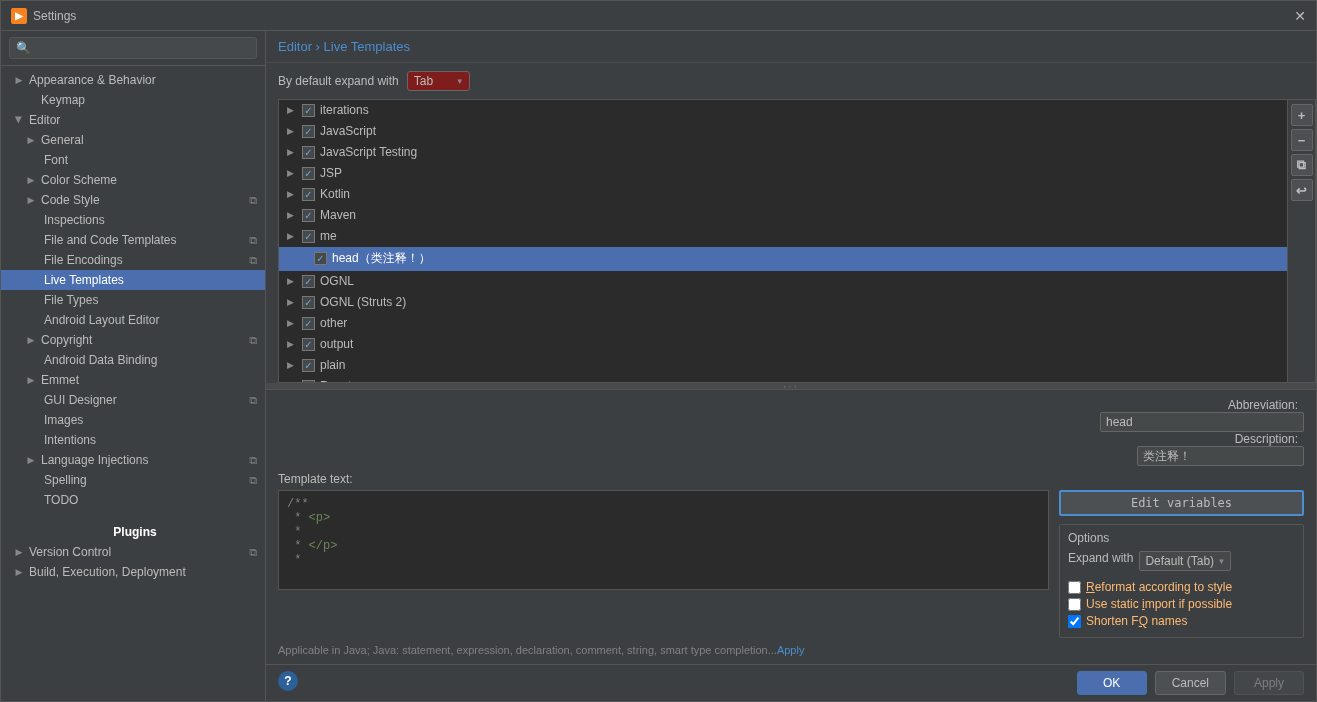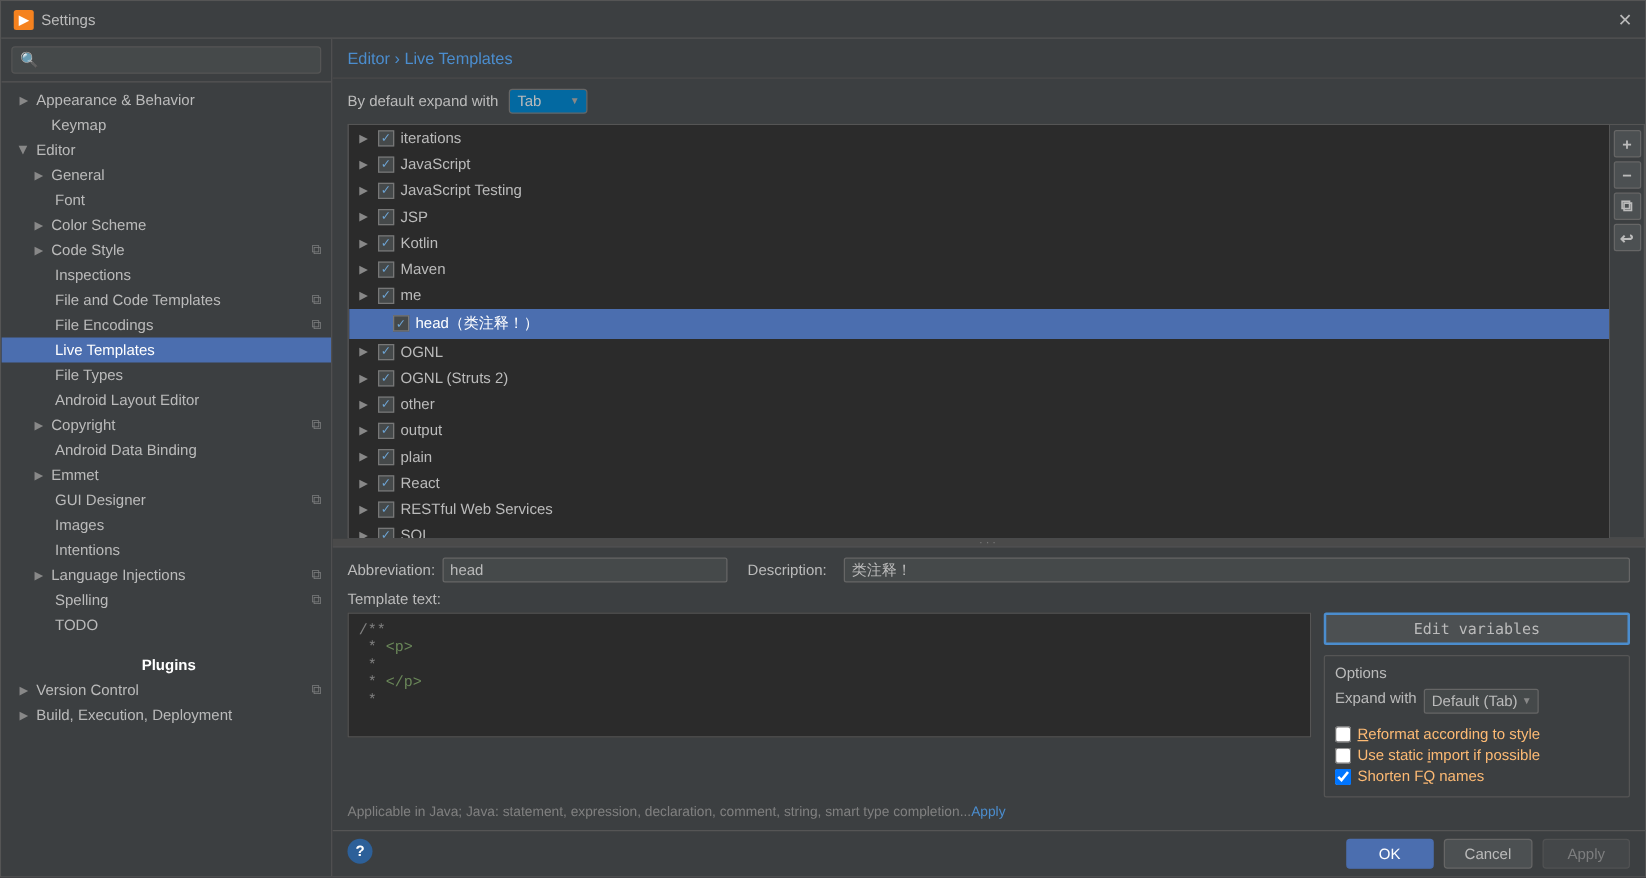--- a/index.html
+++ b/index.html
@@ -130,21 +130,21 @@
     }
     .breadcrumb span { color: #4b8dce; }
     .top-bar {
       padding: 8px 12px;
       display: flex;
       align-items: center;
       flex-shrink: 0;
     }
     .top-bar-label { color: #bbb; font-size: 12px; margin-right: 8px; }
     .top-bar-select {
-      background: #0369a1;
+      background: #7f1d1d;
       border: 1px solid #666;
       color: #bbb;
       font-size: 12px;
       padding: 2px 20px 2px 6px;
       border-radius: 3px;
       outline: none;
       appearance: none;
       -webkit-appearance: none;
       position: relative;
       cursor: pointer;
@@ -240,39 +240,40 @@
     }
     
     .editor-area {
       border-top: 1px solid #555;
       padding: 8px 12px;
       flex-shrink: 0;
       background: #3c3f41;
     }
     .abbrev-row {
       display: flex;
-      align-items: center;
+      align-items: flex-end;
       margin-bottom: 6px;
+      flex-direction: column;
     }
     .field-label {
       color: #bbb;
       font-size: 12px;
       margin-right: 6px;
       flex-shrink: 0;
     }
     .field-input {
       background: #45494a;
       border: 1px solid #666;
       color: #bbb;
       font-size: 12px;
       padding: 2px 5px;
       border-radius: 2px;
       outline: none;
     }
-    .abbrev-input { width: 228px; }
+    .abbrev-input { width: 204px; }
     .desc-input { flex: 1; margin-left: 8px; }
     .template-text-label {
       color: #bbb;
       font-size: 12px;
       margin-bottom: 4px;
     }
     .template-editor-row {
       display: flex;
       gap: 10px;
       align-items: flex-start;

